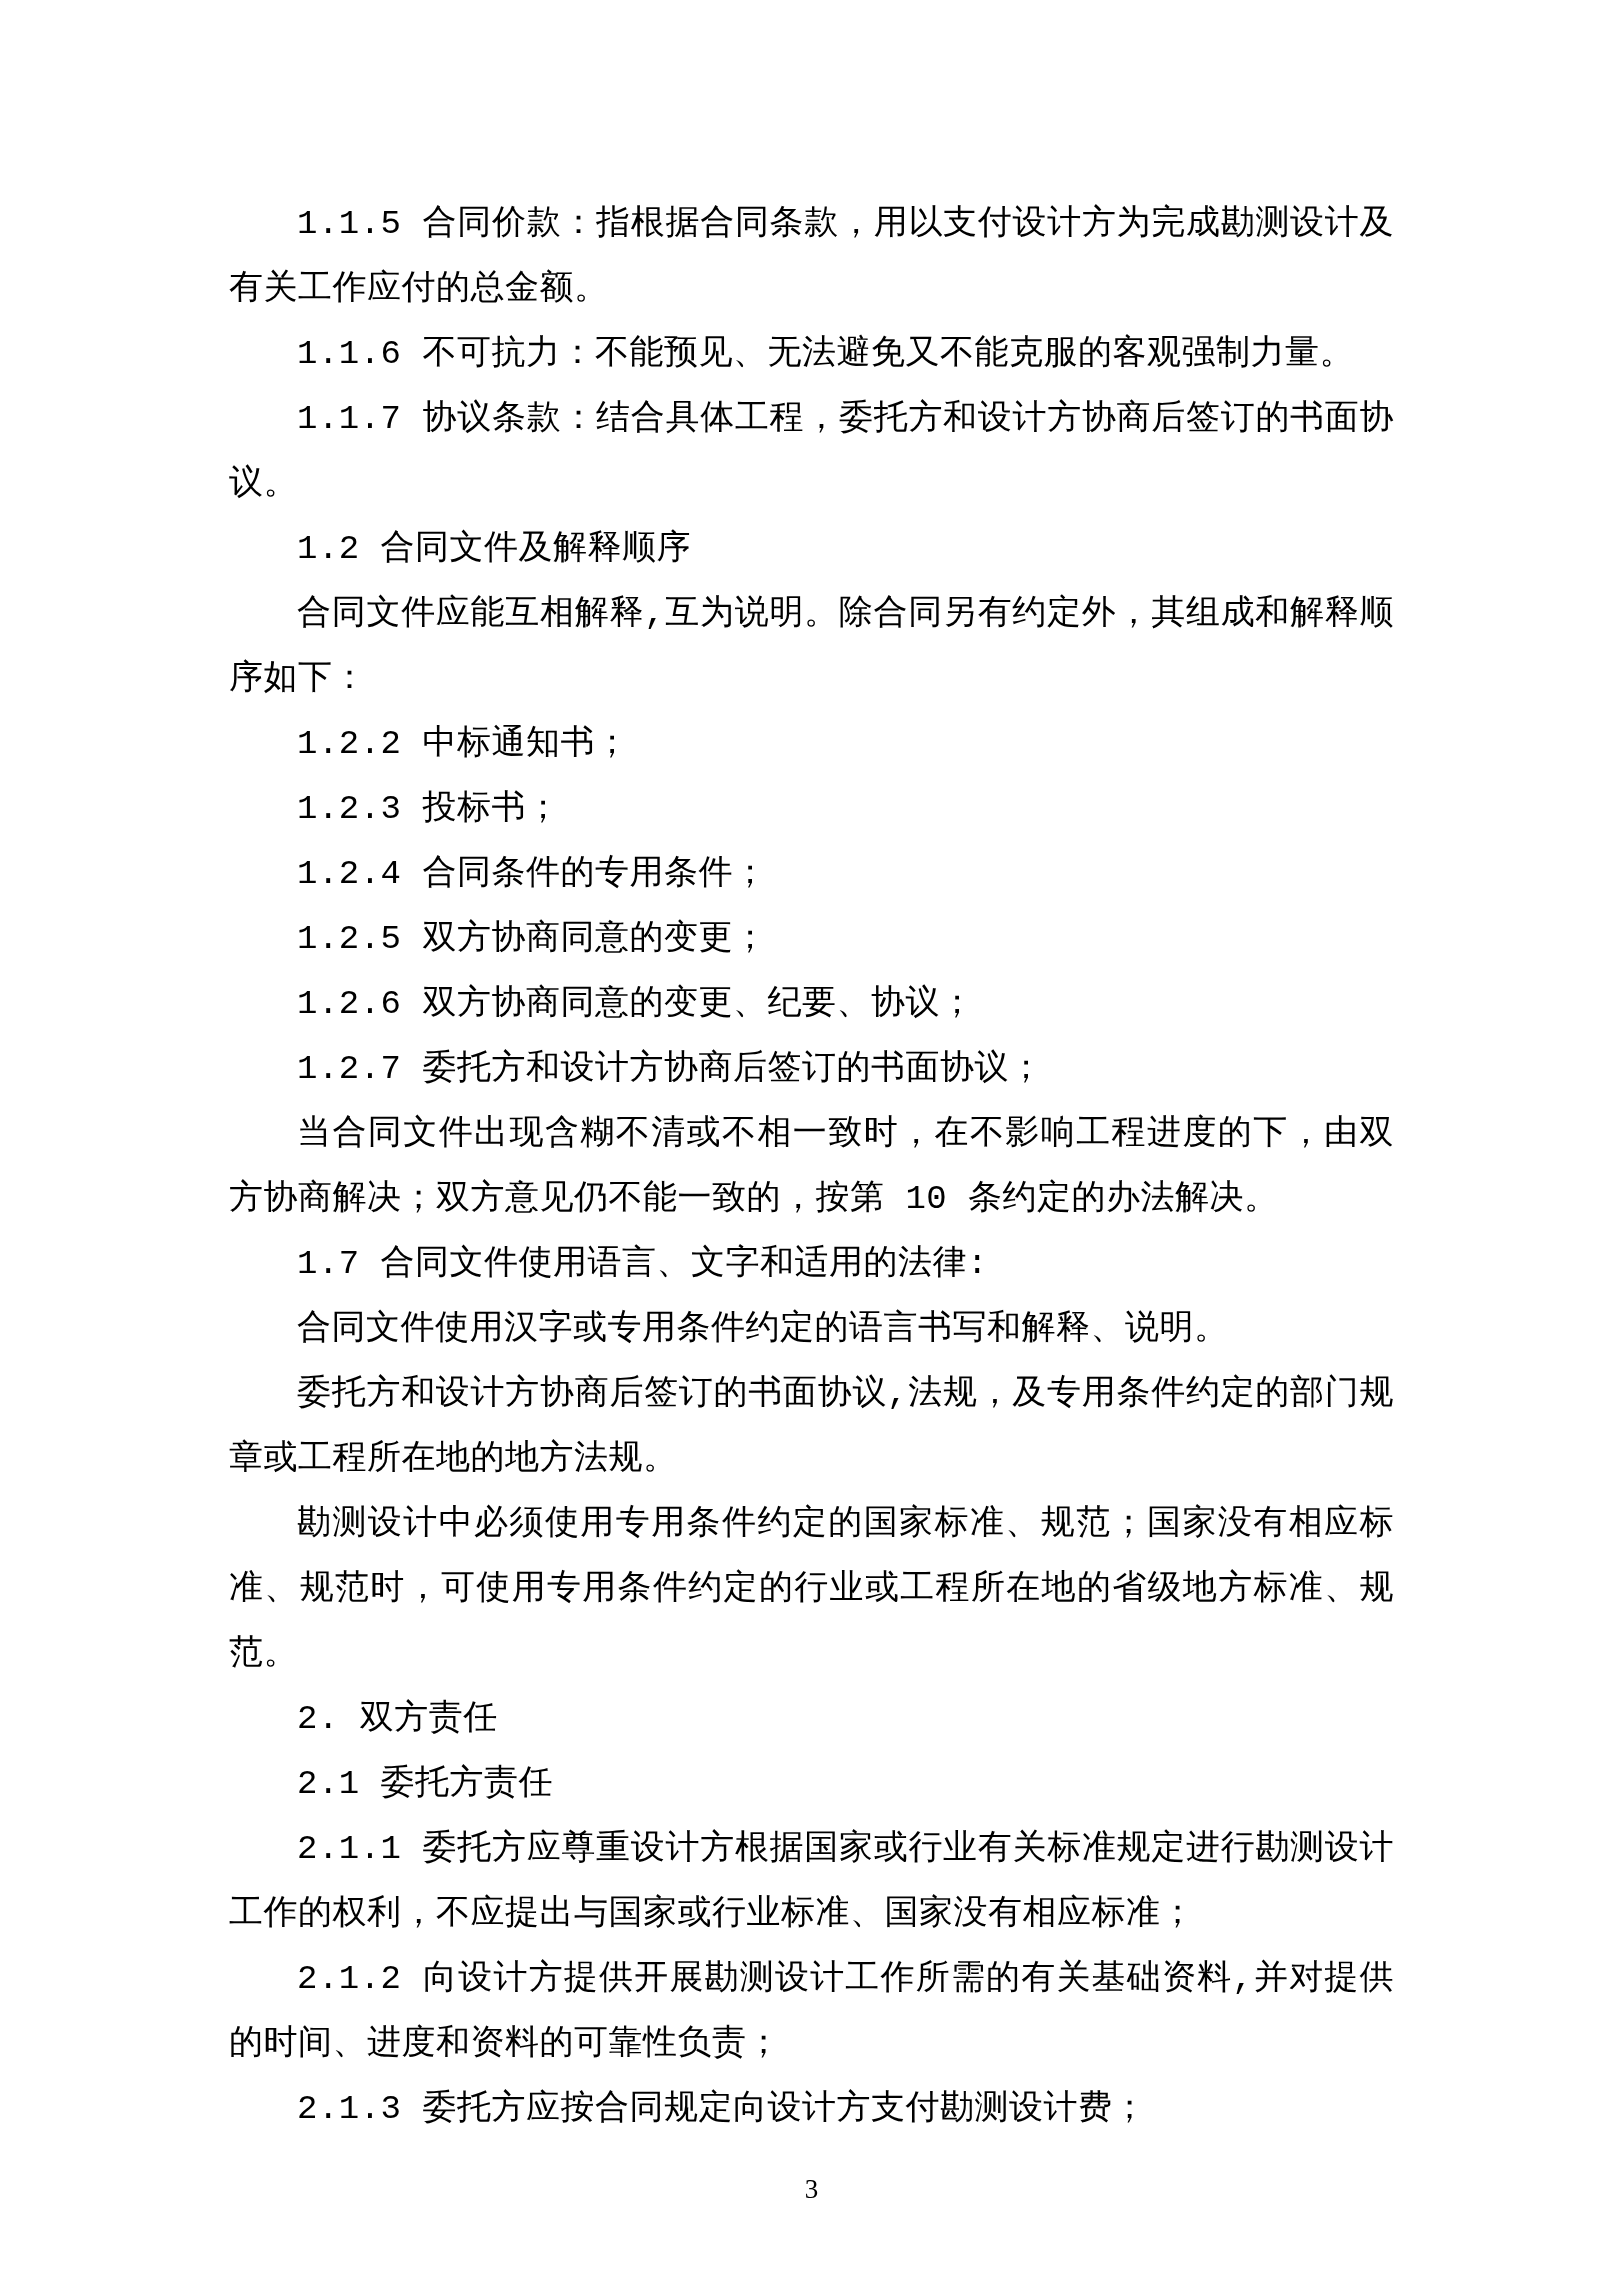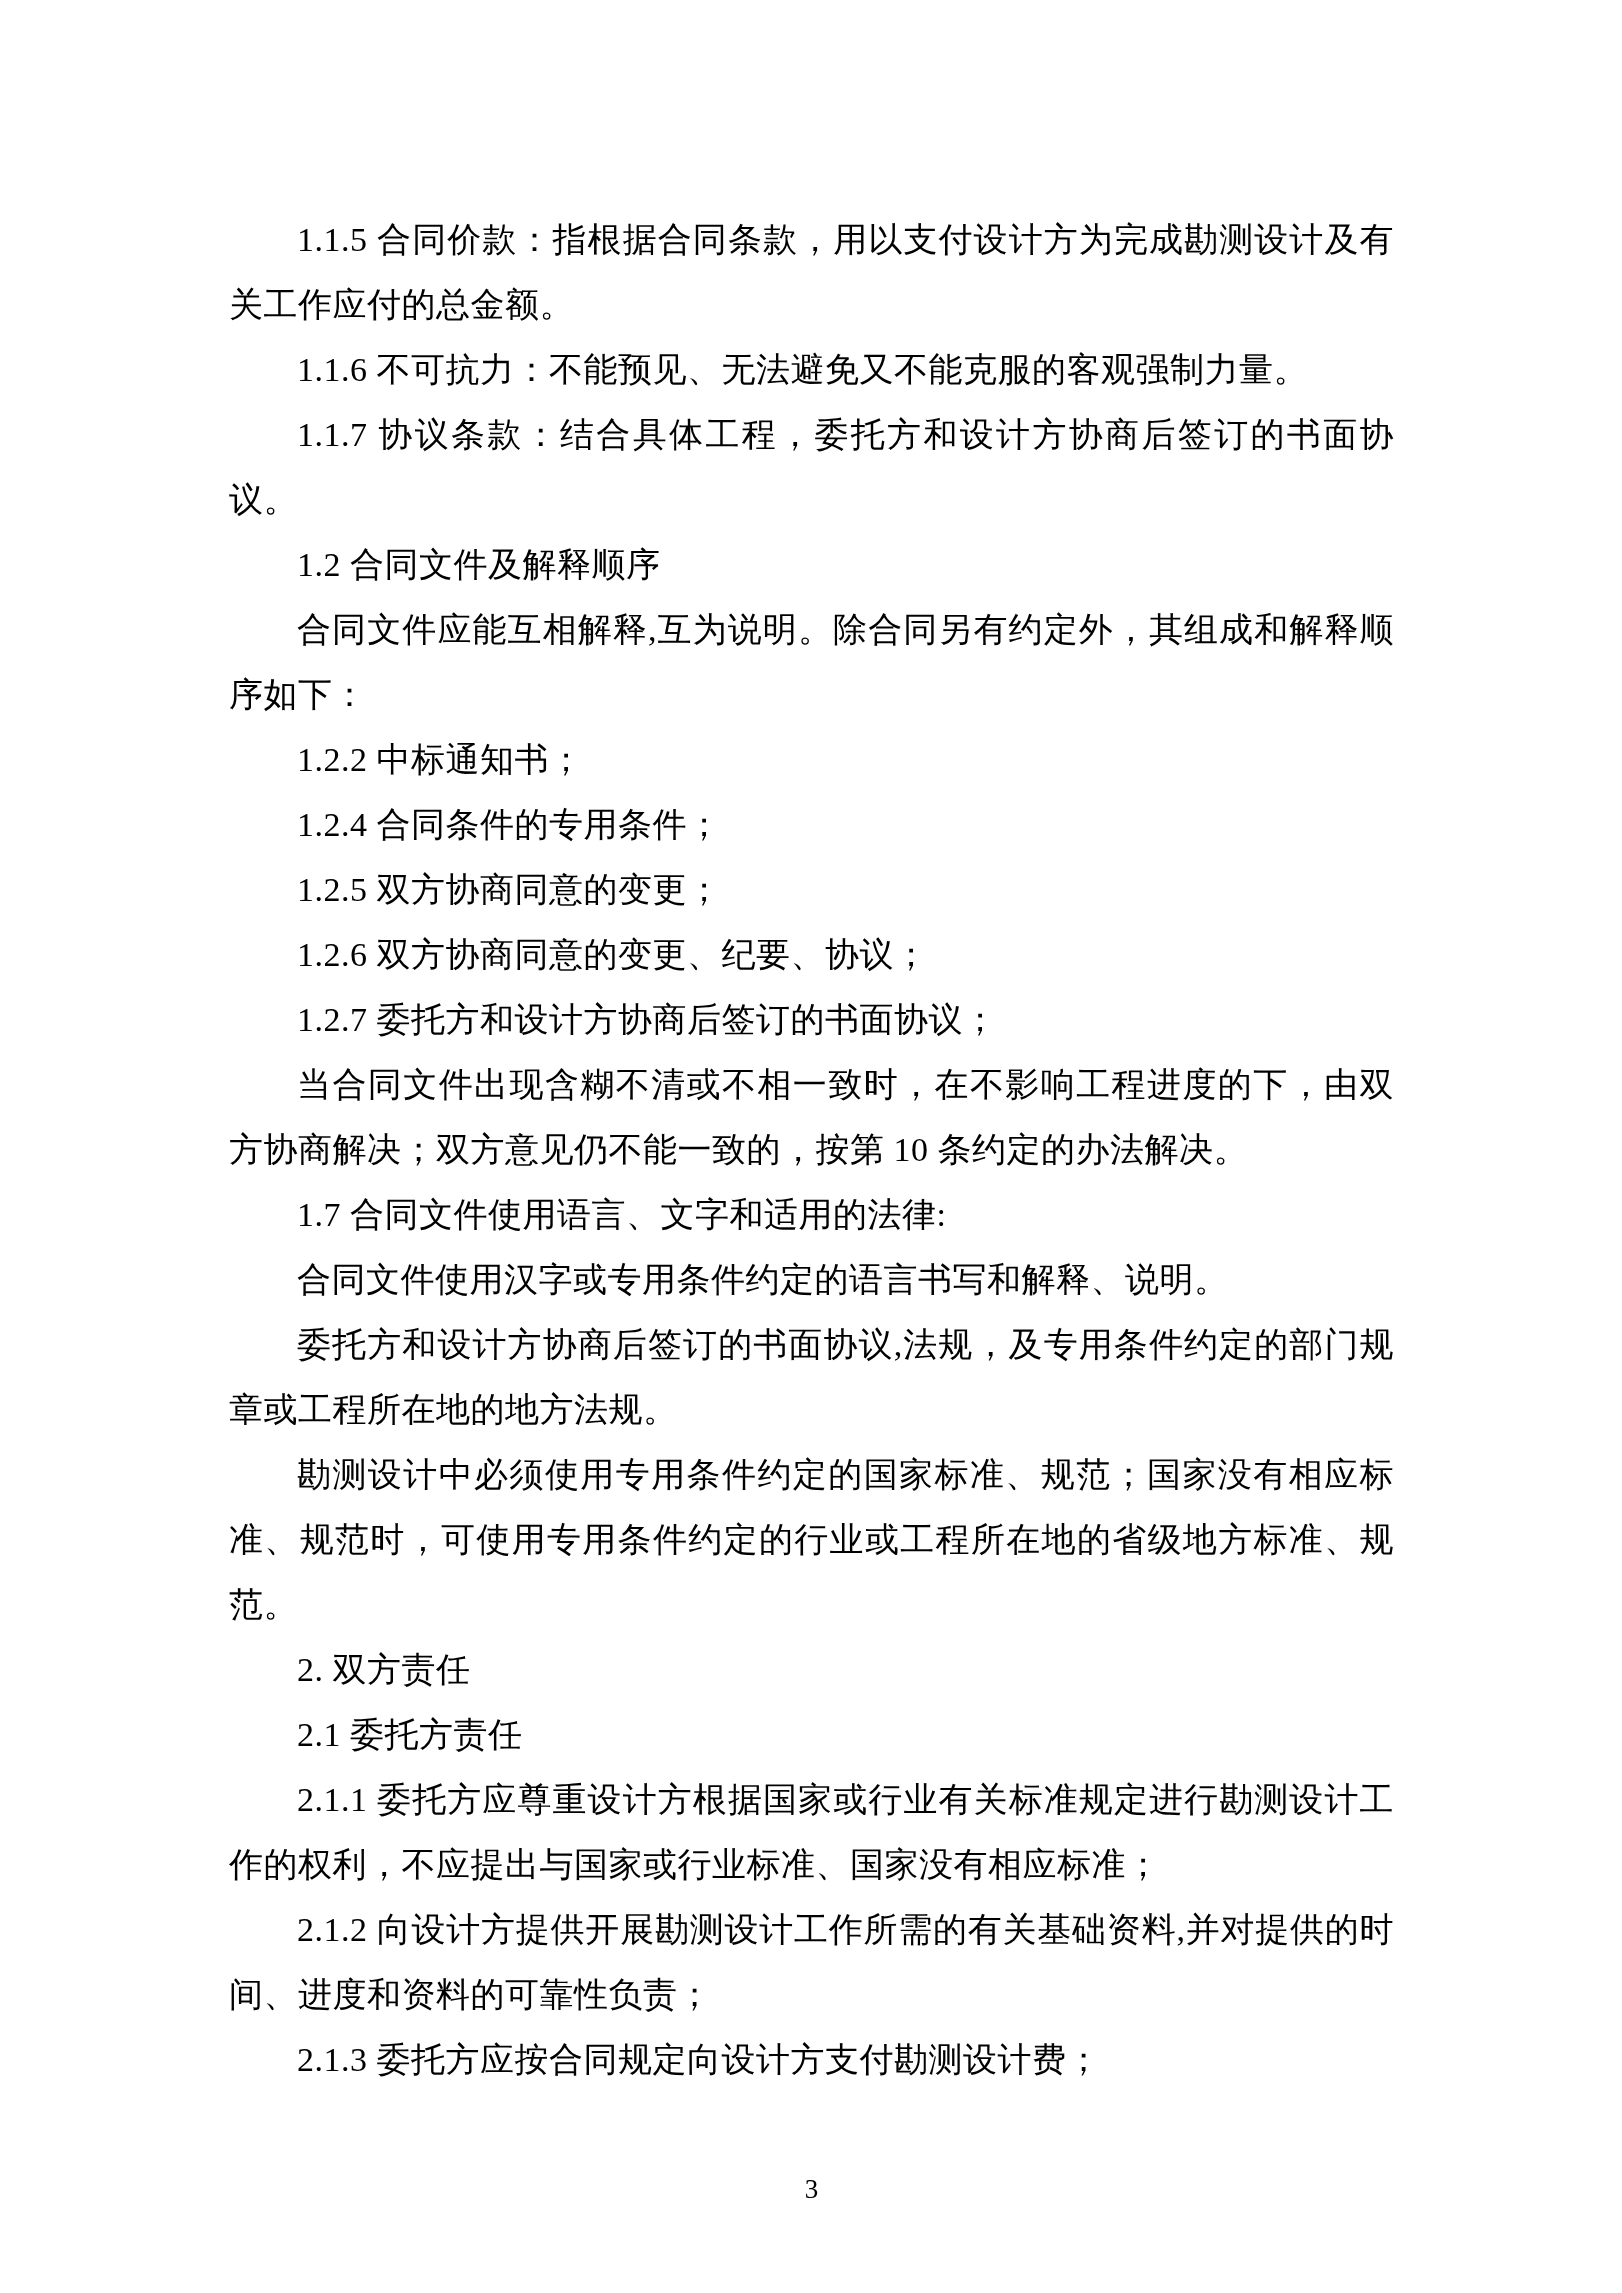--- a/index.html
+++ b/index.html
@@ -12,23 +12,24 @@
     width: 1623px;
     height: 2294px;
     background: #ffffff;
     color: #000000;
     font-family: "Liberation Serif", "DejaVu Serif", serif;
     overflow: hidden;
     box-sizing: border-box;
   }
   .content {
     position: absolute;
-    top: 207px;
+    top: 192px;
     left: 229px;
     right: 229px;
+    font-family: Liberation Mono, monospace;
   }
   .content p {
     margin: 0;
     padding: 0;
     font-size: 34px;
     line-height: 65px;
     text-indent: 2em;
     text-align: justify;
     letter-spacing: 0.5px;
     word-break: break-all;
@@ -47,20 +48,21 @@
 <body>
 
 <div class="page">
   <div class="content">
     <p>1.1.5 合同价款：指根据合同条款，用以支付设计方为完成勘测设计及有关工作应付的总金额。</p>
     <p>1.1.6 不可抗力：不能预见、无法避免又不能克服的客观强制力量。</p>
     <p>1.1.7 协议条款：结合具体工程，委托方和设计方协商后签订的书面协议。</p>
     <p>1.2 合同文件及解释顺序</p>
     <p>合同文件应能互相解释,互为说明。除合同另有约定外，其组成和解释顺序如下：</p>
     <p>1.2.2 中标通知书；</p>
+    <p>1.2.3 投标书；</p>
     <p>1.2.4 合同条件的专用条件；</p>
     <p>1.2.5 双方协商同意的变更；</p>
     <p>1.2.6 双方协商同意的变更、纪要、协议；</p>
     <p>1.2.7 委托方和设计方协商后签订的书面协议；</p>
     <p>当合同文件出现含糊不清或不相一致时，在不影响工程进度的下，由双方协商解决；双方意见仍不能一致的，按第 10 条约定的办法解决。</p>
     <p>1.7 合同文件使用语言、文字和适用的法律:</p>
     <p>合同文件使用汉字或专用条件约定的语言书写和解释、说明。</p>
     <p>委托方和设计方协商后签订的书面协议,法规，及专用条件约定的部门规章或工程所在地的地方法规。</p>
     <p>勘测设计中必须使用专用条件约定的国家标准、规范；国家没有相应标准、规范时，可使用专用条件约定的行业或工程所在地的省级地方标准、规范。</p>
     <p>2. 双方责任</p>

